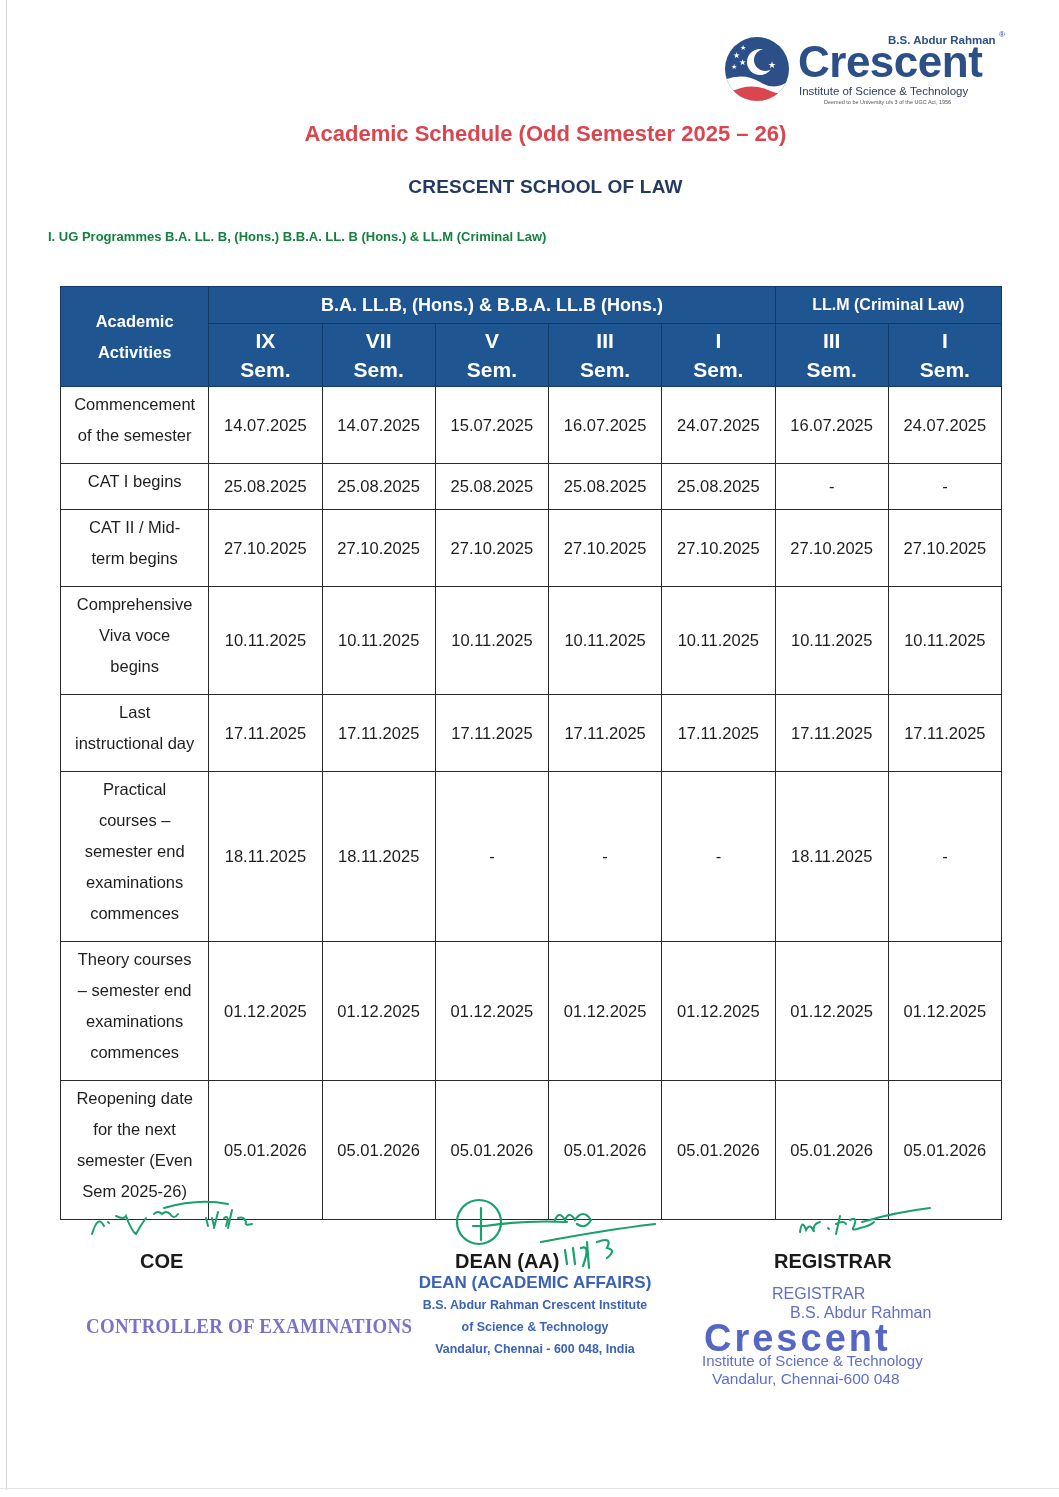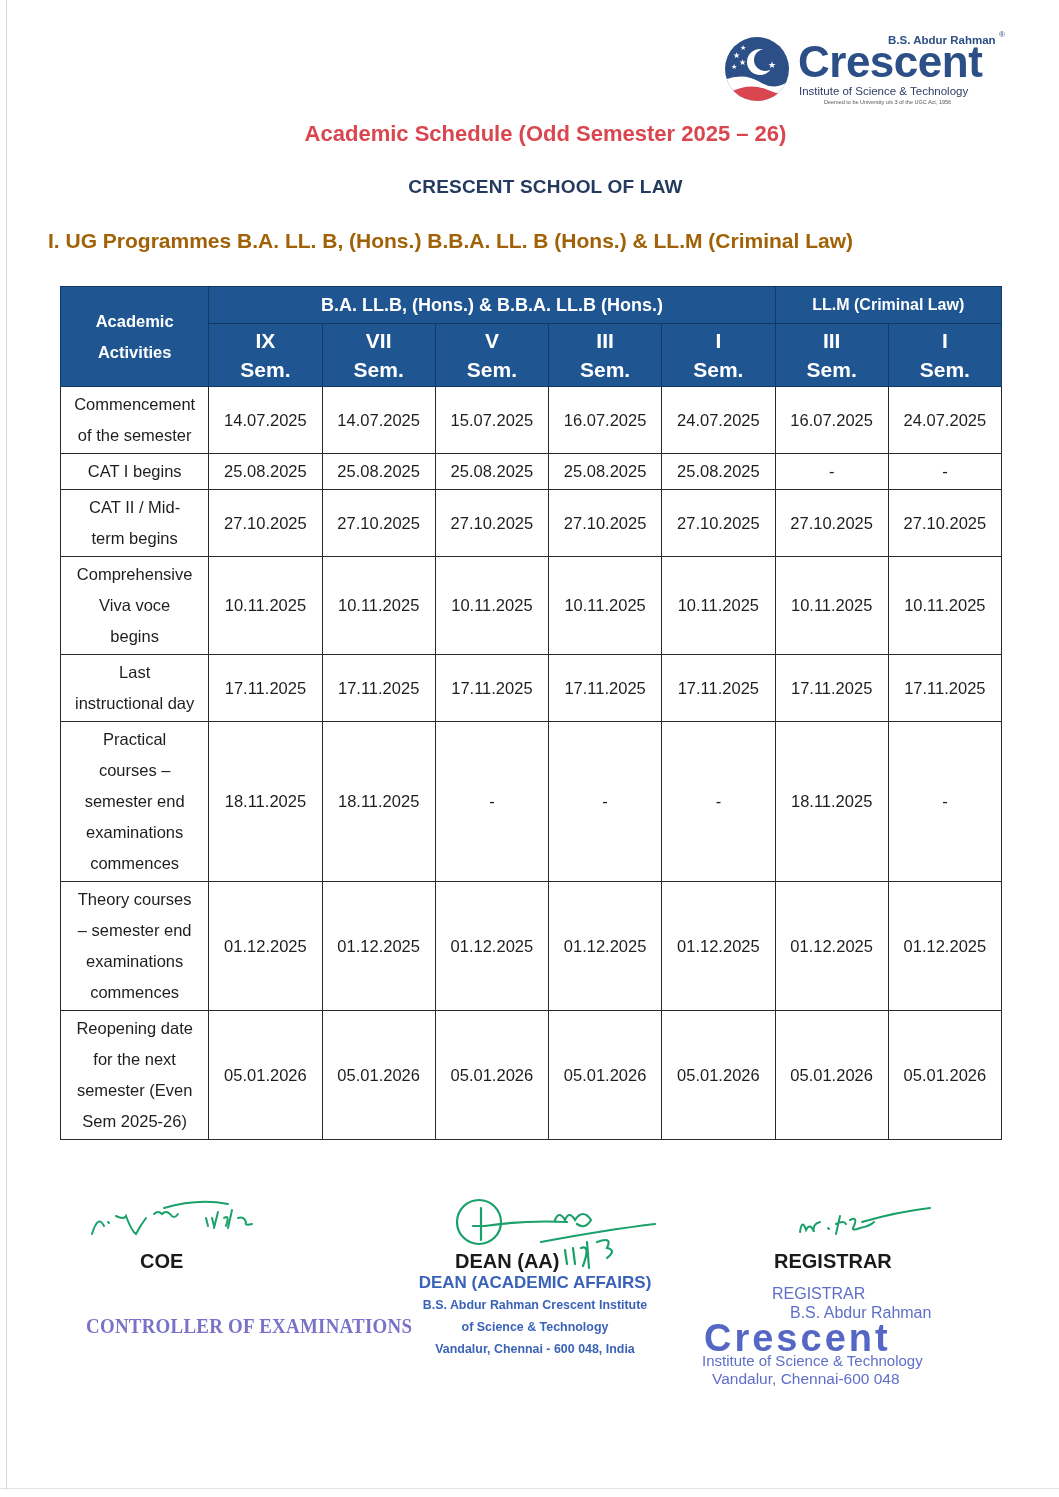--- a/index.html
+++ b/index.html
@@ -11,32 +11,32 @@
     .logo { position: absolute; left: 724px; top: 30px; width: 290px; height: 80px; }
     .logo-emblem { position: absolute; left: 0; top: 6px; width: 66px; height: 66px; }
     .logo-top { position: absolute; left: 164px; top: 4px; font-size: 11.5px; font-weight: bold; color: #2b4f86; white-space: nowrap; }
     .logo-reg { position: absolute; left: 275px; top: 0px; font-size: 8px; color: #2b4f86; }
     .logo-word { position: absolute; left: 74px; top: 10px; font-size: 44px; font-weight: bold; color: #2b4f86; letter-spacing: -0.5px; line-height: 1; }
     .logo-sub { position: absolute; left: 75px; top: 55px; font-size: 11.5px; color: #2b3e66; white-space: nowrap; }
     .logo-deemed { position: absolute; left: 100px; top: 69px; font-size: 5.5px; color: #555; white-space: nowrap; }
 
     .title { position: absolute; left: 16px; width: 1059px; top: 121px; text-align: center; font-size: 22px; font-weight: bold; color: #d9464f; }
     .school { position: absolute; left: 0; width: 1059px; top: 176px; text-align: center; font-size: 19px; font-weight: bold; color: #243a5e; letter-spacing: 0.2px; margin-left: 16px; }
-    .section-heading { position: absolute; left: 48px; top: 229px; font-size: 21px; font-weight: bold; color: #a16207; white-space: nowrap; }
+    .section-heading { position: absolute; left: 48px; top: 229px; font-size: 13px; font-weight: bold; color: #15803d; white-space: nowrap; }
 
     
     table.schedule { position: absolute; left: 60px; top: 286px; border-collapse: collapse; table-layout: fixed; width: 942px; }
     table.schedule th, table.schedule td { border: 1.5px solid #2a2a2a; text-align: center; vertical-align: middle; }
     table.schedule thead th { background: #1f5590; color: #ffffff; font-weight: bold; border-color: #123a66; }
     .th-activity { font-size: 16.5px; line-height: 31px; }
     .th-group { font-size: 18px; height: 34px; }
     .th-group.small { font-size: 16px; }
     .th-sem { font-size: 21px; line-height: 29px; padding: 2px 0; }
     table.schedule td { font-size: 16.5px; color: #1e1e1e; }
-    td.activity { text-align: left; padding: 2px 8px 2px 8px; line-height: 31px; }
+    td.activity { text-align: left; padding: 2px 8px 12px 8px; line-height: 31px; }
     td.date { padding: 0 2px; }
     .col-activity { width: 148px; }
     .col-date { width: 113px; }
 
     
     .sig { position: absolute; }
     .sig svg { display: block; }
     .sig-title { position: absolute; font-size: 20px; font-weight: bold; color: #1a1a1a; white-space: nowrap; }
     .stamp-coe { position: absolute; left: 86px; top: 1314px; font-family: "Liberation Serif", serif; font-size: 21px; font-weight: bold; color: #7a72c9; letter-spacing: 0.3px; white-space: nowrap; transform: scaleX(0.9); transform-origin: left; }
     .stamp-dean { position: absolute; left: 410px; top: 1272px; width: 250px; text-align: center; color: #3a63b8; font-weight: bold; line-height: 22px; }

